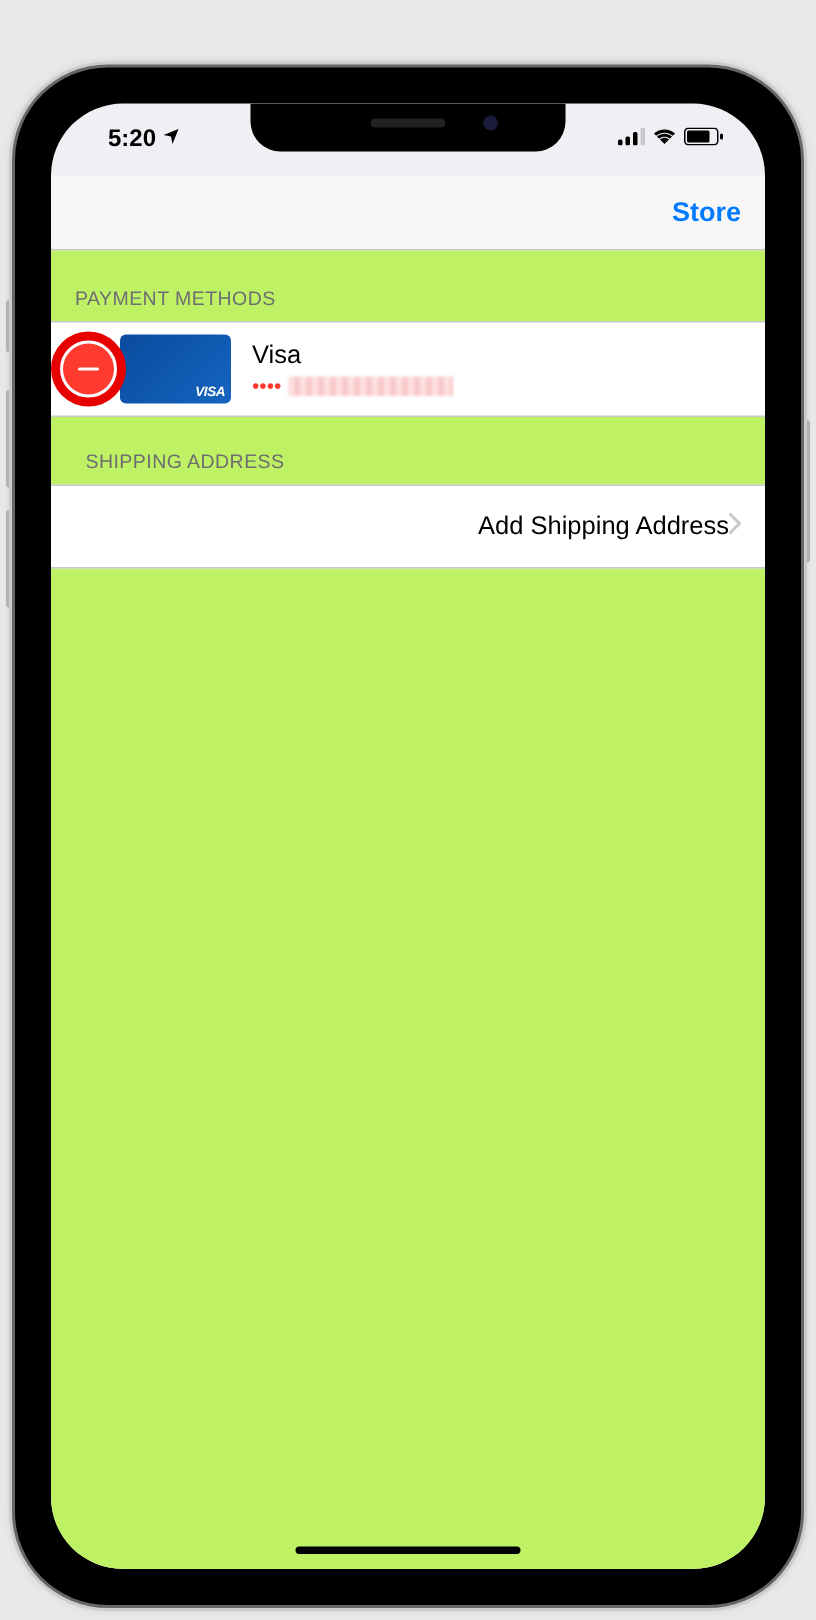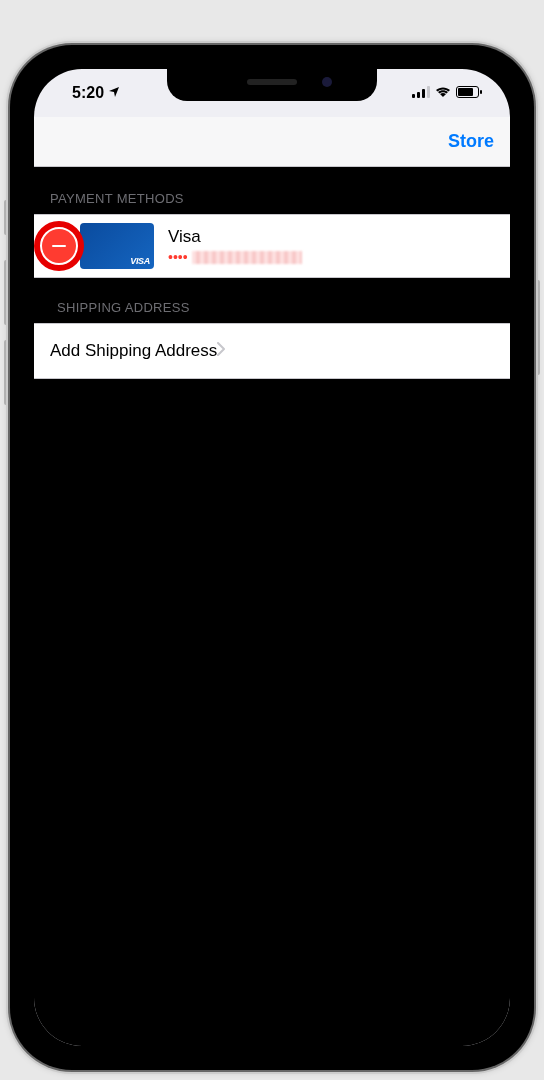--- a/index.html
+++ b/index.html
@@ -127,21 +127,21 @@
       font-size: 18px;
       font-weight: 600;
       color: #007aff;
     }
     .content {
       position: absolute;
       top: 98px;
       left: 0;
       right: 0;
       bottom: 0;
-      background: #000000;
+      background: #bef264;
     }
     .section-header {
       padding: 24px 16px 8px 16px;
       font-size: 13px;
       color: #6d6d72;
       letter-spacing: 0.3px;
     }
     .cell {
       background: #fff;
       border-top: 0.5px solid #c8c7cc;
@@ -243,21 +243,21 @@
     }
     .footnote a {
       color: #007aff;
       text-decoration: none;
     }
     .section-header.shipping {
       padding-top: 22px;
       padding-left: 23px;
     }
     .add-cell {
-      justify-content: flex-start;
+      justify-content: flex-end;
     }
     .add-label {
       font-size: 17px;
       color: #000;
     }
     .chevron {
       color: #c7c7cc;
     }
     .home-indicator {
       position: absolute;

